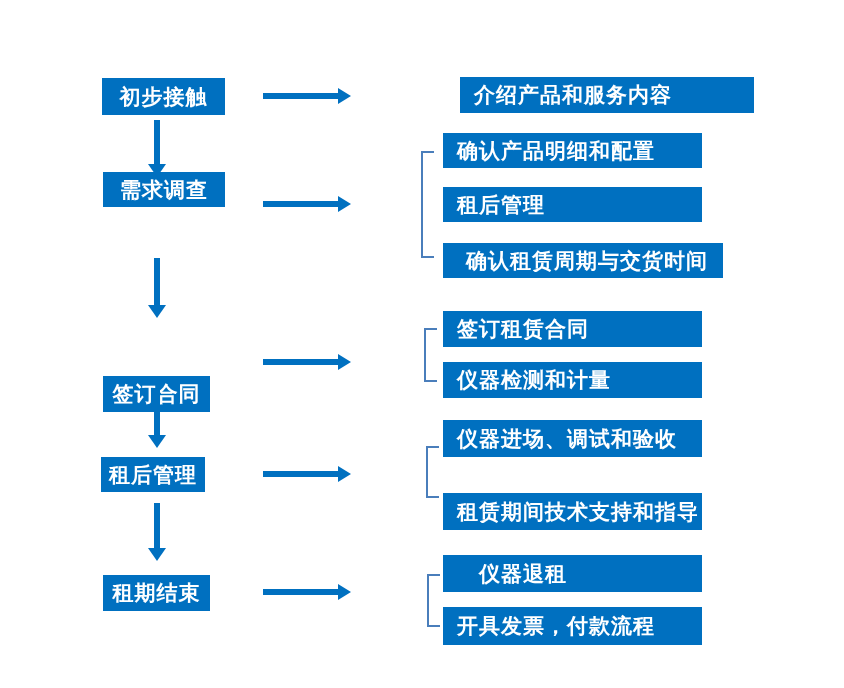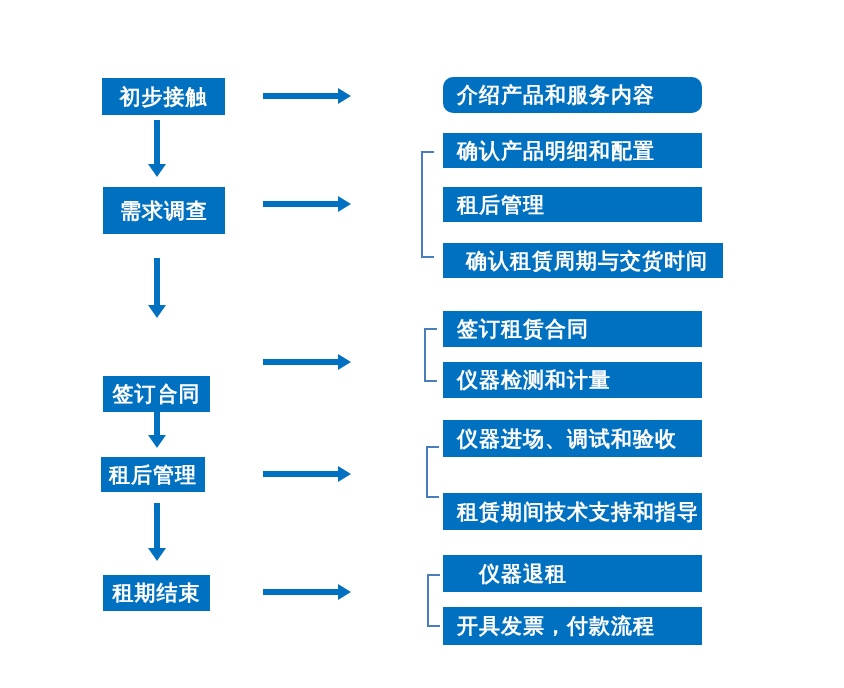--- a/index.html
+++ b/index.html
@@ -86,21 +86,21 @@
     width: 13px;
   }
 </style>
 </head>
 <body>
 
 <div class="canvas">
 
 
   <div class="blue-box step-box" style="left:102px; top:78px; width:123px; height:37px;">初步接触</div>
-  <div class="blue-box step-box" style="left:103px; top:187px; width:122px; height:47px;font-family:Liberation Mono, monospace;">需求调查</div>
+  <div class="blue-box step-box" style="left:103px; top:172px; width:122px; height:35px;font-family:Liberation Mono, monospace;">需求调查</div>
   <div class="blue-box step-box" style="left:103px; top:344px; width:107px; height:36px;margin-top:32px;">签订合同</div>
   <div class="blue-box step-box" style="left:101px; top:457px; width:104px; height:35px;">租后管理</div>
   <div class="blue-box step-box" style="left:103px; top:575px; width:107px; height:36px;">租期结束</div>
 
   <div class="v-arrow" style="left:148px; top:120px;">
     <div class="shaft" style="height:44px;"></div>
     <div class="head"></div>
   </div>
   <div class="v-arrow" style="left:148px; top:258px;">
     <div class="shaft" style="height:47px;"></div>
@@ -134,21 +134,21 @@
   <div class="h-arrow" style="left:263px; top:584px;">
     <div class="shaft"></div>
       <div class="head"></div>
   </div>
 
   <div class="bracket" style="left:421px; top:151px; height:107px;"></div>
   <div class="bracket" style="left:424px; top:328px; height:54px;"></div>
   <div class="bracket" style="left:426px; top:446px; height:52px;"></div>
   <div class="bracket" style="left:427px; top:574px; height:53px;"></div>
 
-  <div class="blue-box detail-box" style="left:443px; top:77px; width:259px; height:36px;border-radius:10px;">介绍产品和服务内容</div>
+  <div class="blue-box detail-box" style="left:460px; top:77px; width:294px; height:36px;">介绍产品和服务内容</div>
 
   <div class="blue-box detail-box" style="left:443px; top:133px; width:259px; height:35px;">确认产品明细和配置</div>
   <div class="blue-box detail-box" style="left:443px; top:187px; width:259px; height:35px;">租后管理</div>
   <div class="blue-box detail-box" style="left:443px; top:243px; width:280px; height:35px;padding-left:23px;">确认租赁周期与交货时间</div>
 
   <div class="blue-box detail-box" style="left:443px; top:311px; width:259px; height:36px;">签订租赁合同</div>
   <div class="blue-box detail-box" style="left:443px; top:362px; width:259px; height:36px;">仪器检测和计量</div>
 
   <div class="blue-box detail-box" style="left:443px; top:420px; width:259px; height:37px;">仪器进场、调试和验收</div>
   <div class="blue-box detail-box" style="left:443px; top:493px; width:259px; height:37px;">租赁期间技术支持和指导</div>

